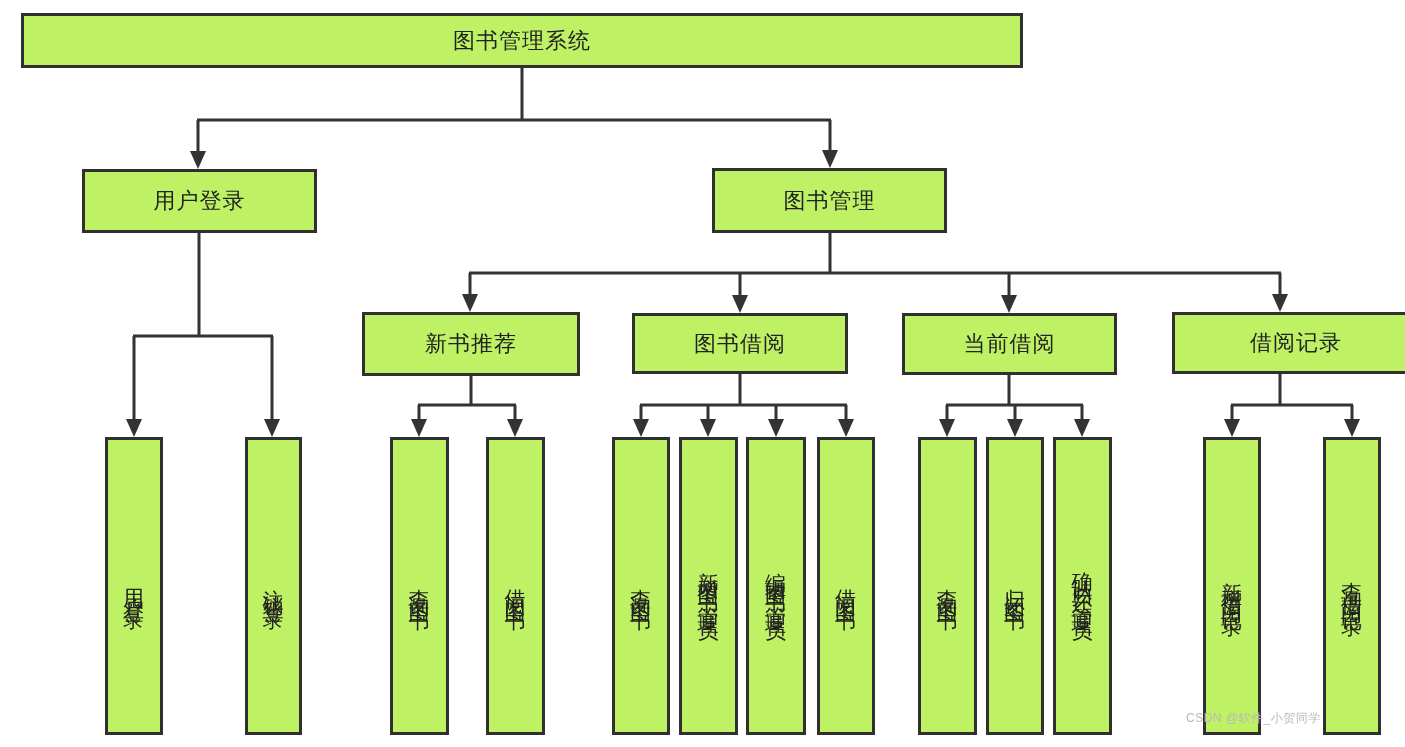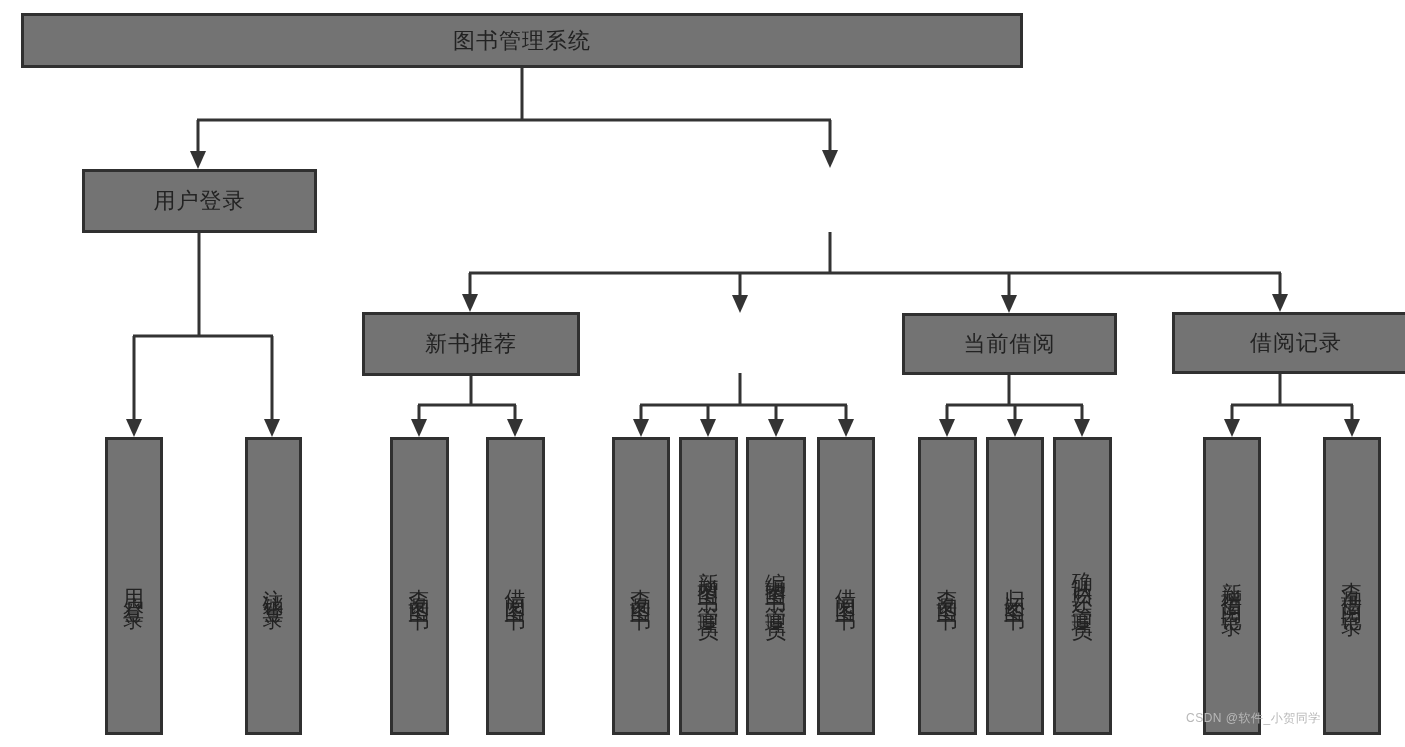--- a/index.html
+++ b/index.html
@@ -1,19 +1,19 @@
 <!DOCTYPE html>
 <html><head>
 <meta charset="utf-8">
 <style>
   html,body{margin:0;padding:0;}
   body{background:#ffffff;font-family:"Liberation Sans","DejaVu Sans",sans-serif;}
   .canvas{position:relative;width:1405px;height:747px;background:#ffffff;overflow:hidden;}
   .svg-layer{position:absolute;left:0;top:0;width:1405px;height:747px;}
-  .box{position:absolute;box-sizing:border-box;border:3px solid #303030;background:#737373;
+  .box{position:absolute;box-sizing:border-box;border:3px solid #303030;background:#bef264;
        color:#222222;display:flex;align-items:center;justify-content:center;}
   .box-h{font-size:22px;letter-spacing:1px;white-space:nowrap;}
   .box-v{font-size:21px;writing-mode:vertical-rl;text-orientation:mixed;letter-spacing:7px;
          line-height:1;}
   .watermark{position:absolute;color:#b8b8b8;font-size:12px;white-space:nowrap;
              letter-spacing:0.5px;}
 </style>
 </head>
 <body>
 
@@ -47,22 +47,24 @@
       <polygon points="1007,419 1023,419 1015,437"></polygon>
       <polygon points="1074,419 1090,419 1082,437"></polygon>
       <polygon points="1224,419 1240,419 1232,437"></polygon>
       <polygon points="1344,419 1360,419 1352,437"></polygon>
     </g>
   </svg>
 
   <div class="box box-h" style="left:21px;top:13px;width:1002px;height:55px">图书管理系统</div>
 
   <div class="box box-h" style="left:82px;top:169px;width:235px;height:64px">用户登录</div>
+  <div class="box box-h" style="left:712px;top:168px;width:235px;height:65px">图书管理</div>
 
   <div class="box box-h" style="left:362px;top:312px;width:218px;height:64px">新书推荐</div>
+  <div class="box box-h" style="left:632px;top:313px;width:216px;height:61px">图书借阅</div>
   <div class="box box-h" style="left:902px;top:313px;width:215px;height:62px">当前借阅</div>
   <div class="box box-h" style="left:1172px;top:312px;width:248px;height:62px">借阅记录</div>
 
   <div class="box box-v" style="left:105px;top:437px;width:58px;height:298px">用户登录</div>
   <div class="box box-v" style="left:245px;top:437px;width:57px;height:298px">注销登录</div>
 
   <div class="box box-v" style="left:390px;top:437px;width:59px;height:298px">查询图书</div>
   <div class="box box-v" style="left:486px;top:437px;width:59px;height:298px">借阅图书</div>
 
   <div class="box box-v" style="left:612px;top:437px;width:58px;height:298px">查询图书</div>

